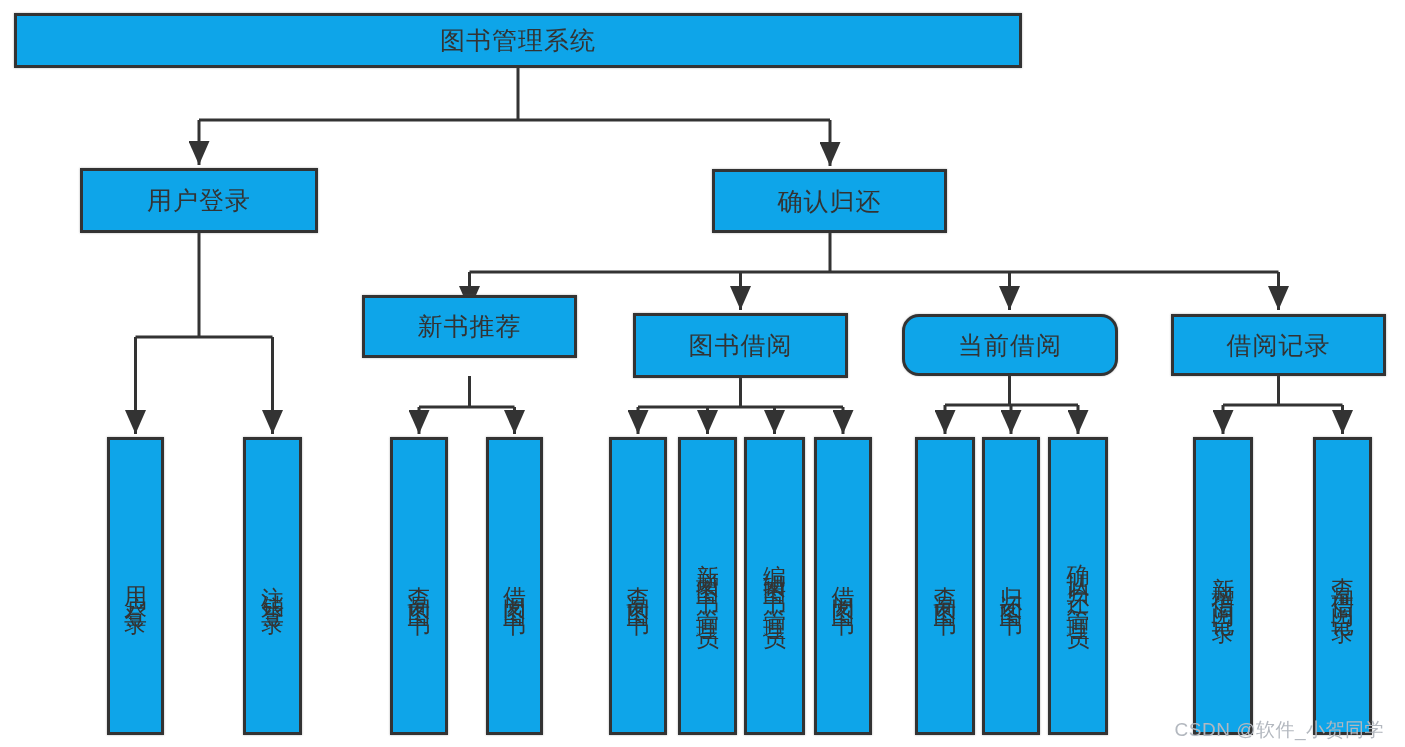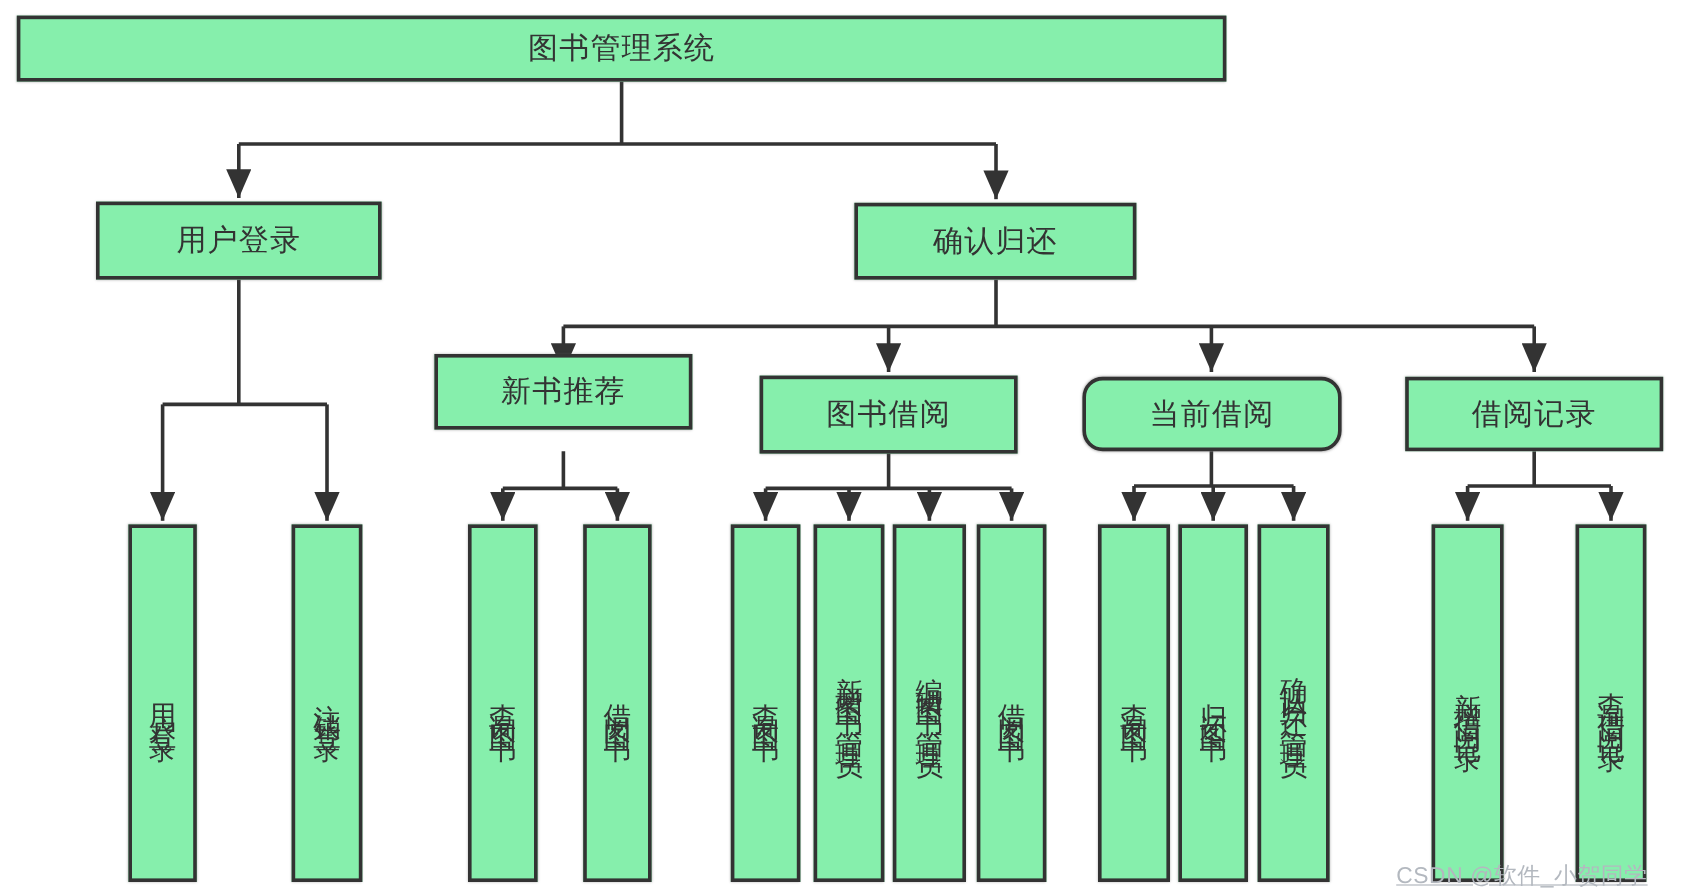--- a/index.html
+++ b/index.html
@@ -12,21 +12,21 @@
     color: #333333;
     overflow: hidden;
   }
   svg.connectors {
     position: absolute;
     left: 0; top: 0;
     width: 1405px; height: 747px;
   }
   .node {
     position: absolute;
-    background: #86efac;
+    background: #0ea5e9;
     border: 3px solid #333333;
     box-sizing: border-box;
     display: flex;
     align-items: center;
     justify-content: center;
     box-shadow: 0 0 2px rgba(90,90,90,0.45);
   }
   .node.h .label {
     font-size: 25px;
     letter-spacing: 1px;
@@ -35,27 +35,26 @@
   }
   .node.v .label {
     writing-mode: vertical-rl;
     text-orientation: mixed;
     font-size: 23px;
     letter-spacing: 9px;
     line-height: 1;
   }
   .watermark {
     position: absolute;
-    right: 32px;
+    right: 21px;
     bottom: 4px;
     font-size: 19px;
     letter-spacing: 0.5px;
     color: #b3b8bf;
     white-space: nowrap;
-    text-decoration: underline;
   }
 </style>
 </head>
 <body>
 
 <div class="canvas">
 
   <svg class="connectors" viewBox="0 0 1405 747" fill="none" stroke="#333333" stroke-width="3">
     <defs>
       <marker id="arrow" viewBox="0 0 8 7" refX="8" refY="3.5" markerWidth="8" markerHeight="7" orient="auto">

